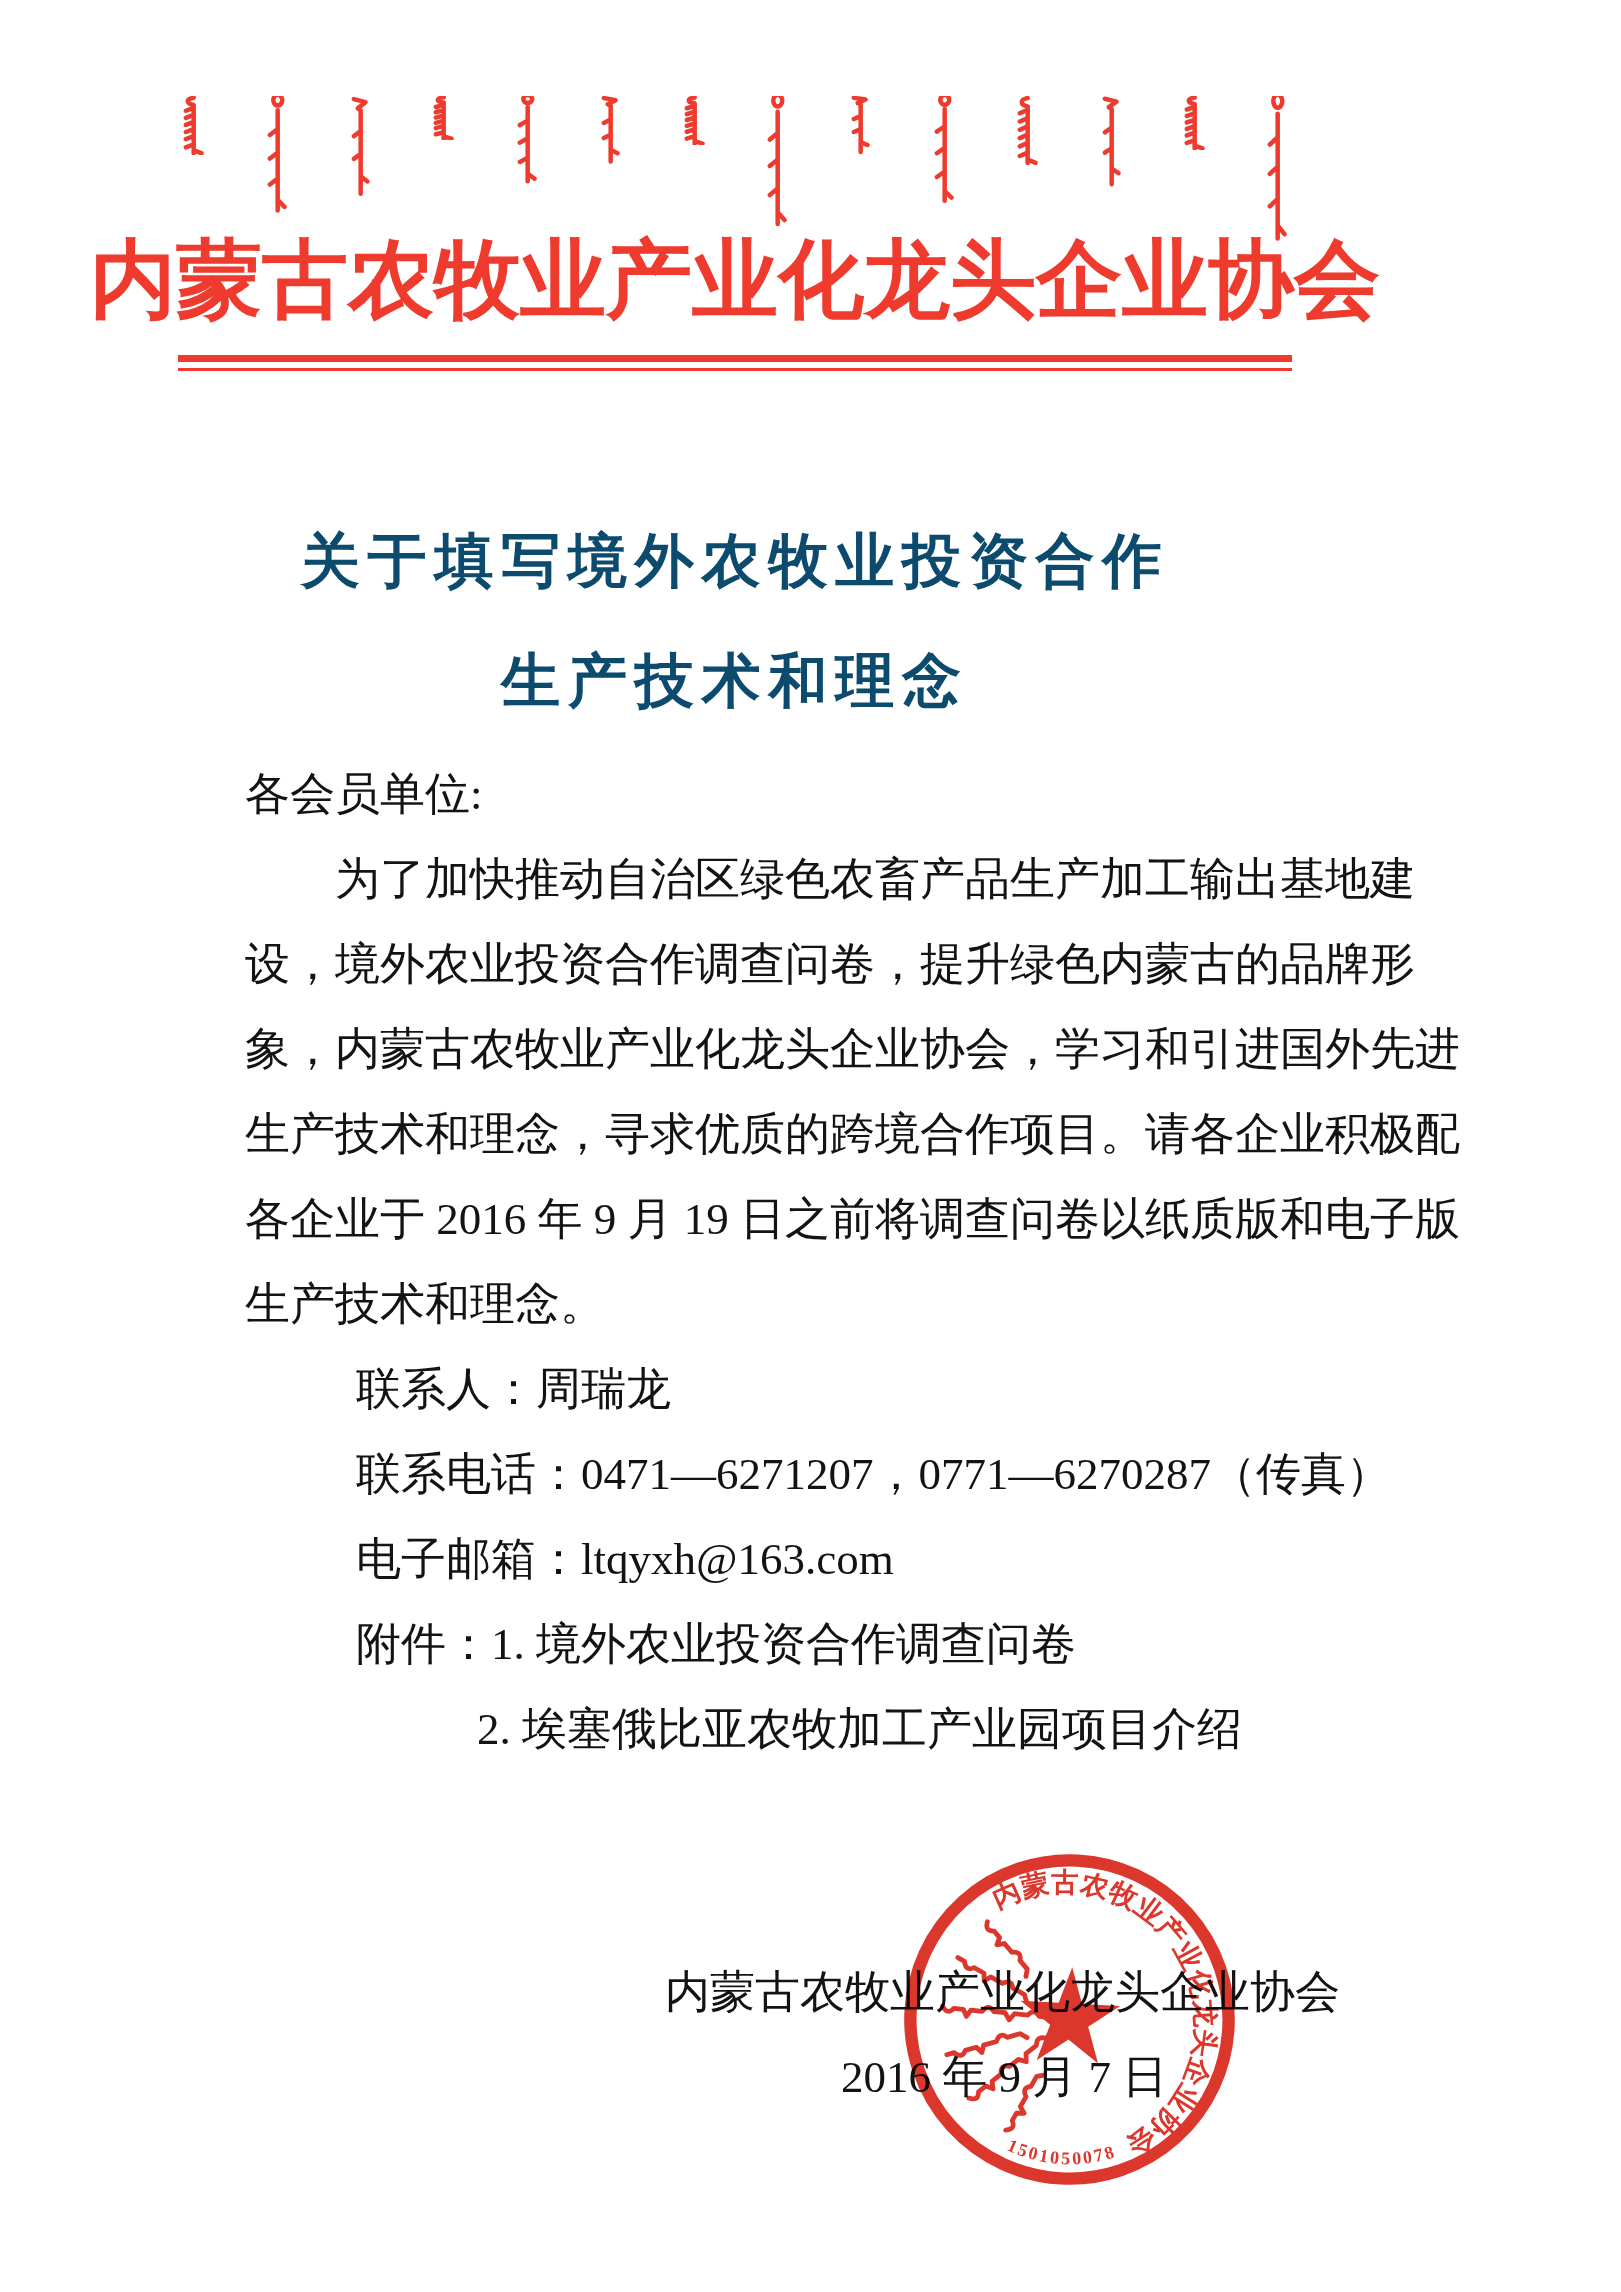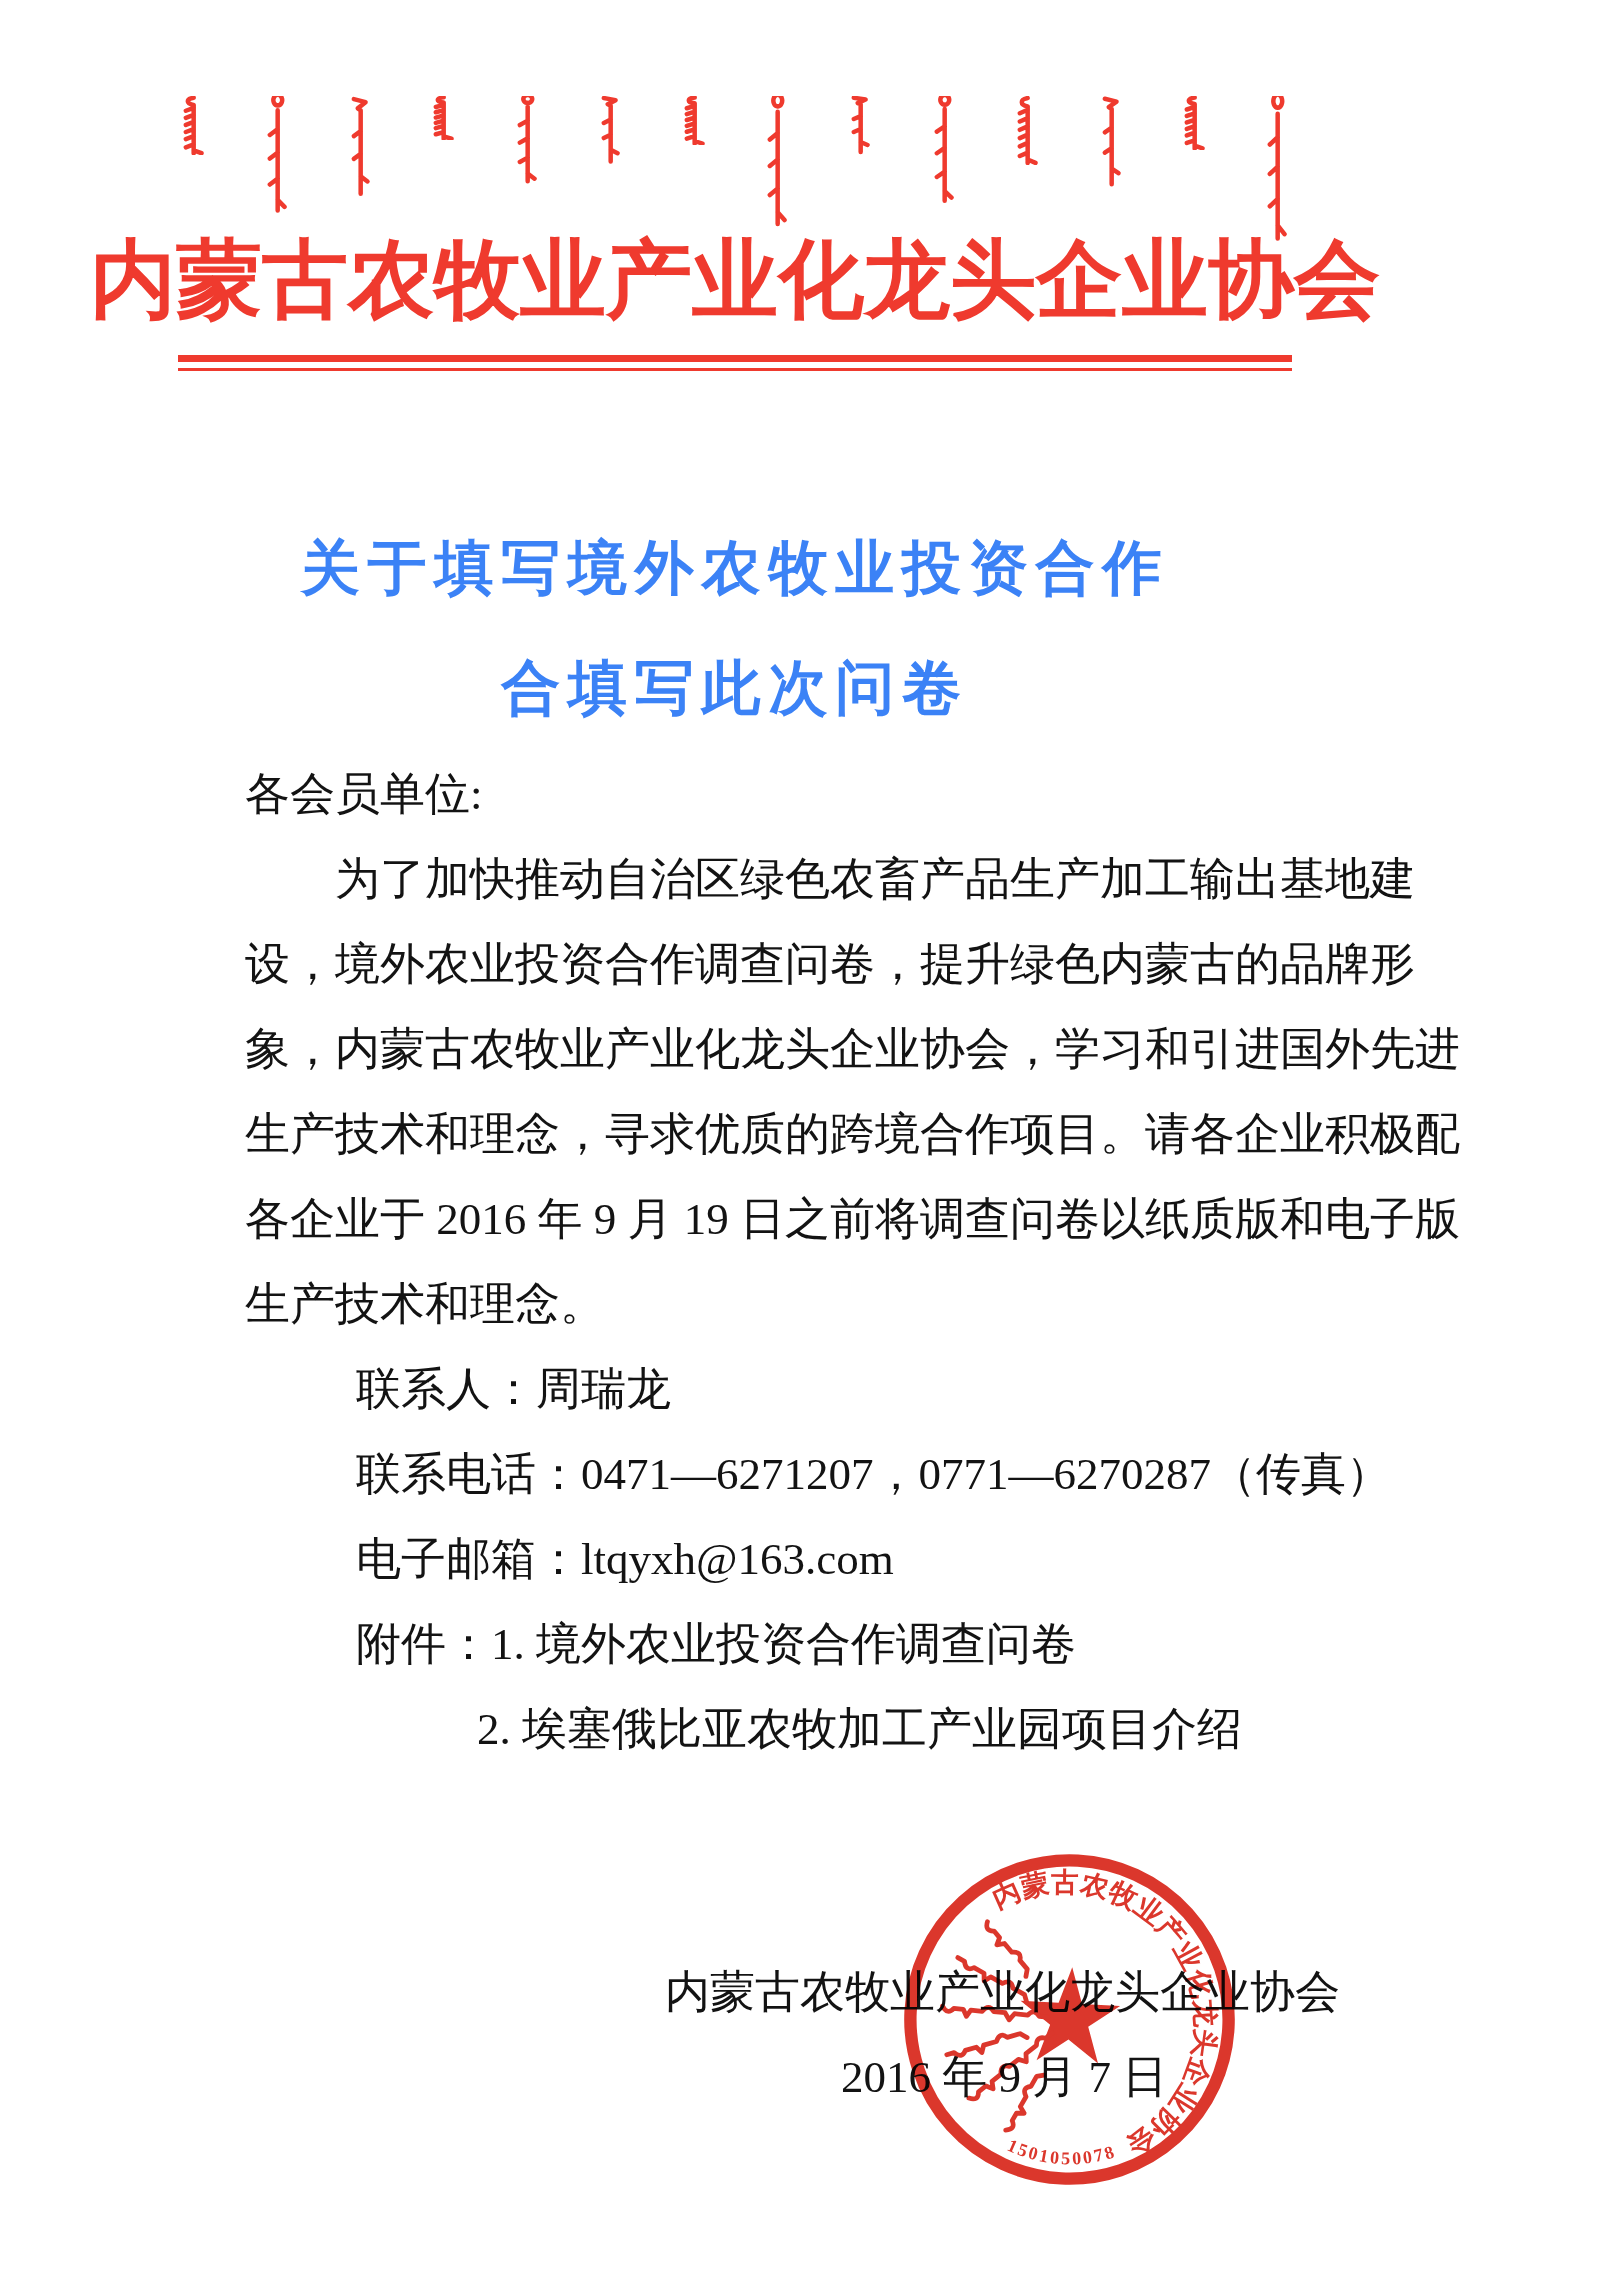--- a/index.html
+++ b/index.html
@@ -38,23 +38,22 @@
   .rule-b {
     position: absolute; top: 368px; left: 178px; right: 178px; height: 2.9px;
     background: var(--header-red, #ef3a2e);
   }
 
   
   .title1, .title2 {
     position: absolute; left: 0; width: 100%;
     text-align: center; font-weight: bold;
     font-size: 59px; letter-spacing: 7.8px;
-    color: #3b82f6;
+    color: #0c4a6e;
     white-space: nowrap;
-    margin-top: 7px;
   }
   .title1 { top: 522px; }
   .title2 { top: 642px; }
 
   .body-block {
     position: absolute; top: 752px; left: 245px; right: 171px;
     font-size: 45px;
   }
   .bline { height: 85px; line-height: 85px; white-space: nowrap; }
   .ind-para    { text-indent: 90px; }
@@ -129,21 +128,21 @@
         <path d="M15,8 a4.5,4.5 0 1,1 0.2,0 M15,12 L15,97 M15,28 L7,33 M15,48 L7,53 M15,70 L7,75 M15,88 L22,94" fill="none" stroke="#ef3a2e" stroke-width="4.5" stroke-linecap="round" stroke-linejoin="round" vector-effect="non-scaling-stroke"></path>
       </svg>
     </div>
 
   <div class="org-name">内蒙古农牧业产业化龙头企业协会</div>
 
   <div class="rule-a"></div>
   <div class="rule-b"></div>
 
   <div class="title1">关于填写境外农牧业投资合作</div>
-  <div class="title2">合填写此次问卷</div>
+  <div class="title2">生产技术和理念</div>
 
   <div class="body-block">
     <div class="bline">各会员单位:</div>
     <div class="bline ind-para">为了加快推动自治区绿色农畜产品生产加工输出基地建</div>
     <div class="bline">设，境外农业投资合作调查问卷，提升绿色内蒙古的品牌形</div>
     <div class="bline">象，内蒙古农牧业产业化龙头企业协会，学习和引进国外先进</div>
     <div class="bline">生产技术和理念，寻求优质的跨境合作项目。请各企业积极配</div>
     <div class="bline">各企业于 2016 年 9 月 19 日之前将调查问卷以纸质版和电子版</div>
     <div class="bline">生产技术和理念。</div>
     <div class="bline ind-contact">联系人：周瑞龙</div>

